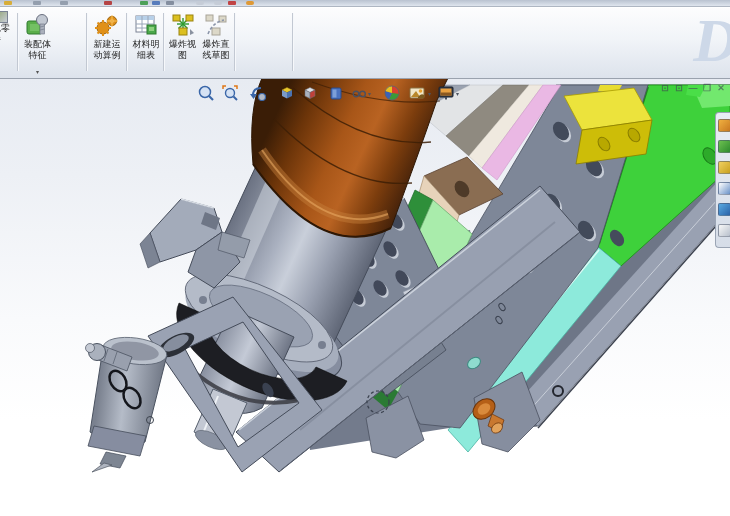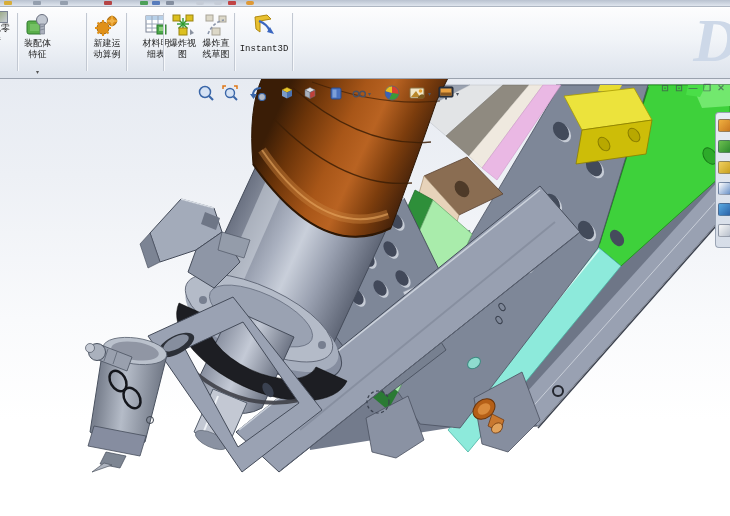--- a/index.html
+++ b/index.html
@@ -12,21 +12,21 @@
   #topstrip .frag{position:absolute;top:1px;width:8px;height:4px;border-radius:1px;opacity:.9;}
 
   
   #toolbar{position:absolute;left:0;top:7px;width:730px;height:71px;z-index:5;
            background:linear-gradient(180deg,#fdfdfe 0%,#f1f4f8 45%,#dde3ec 100%);
            border-bottom:1px solid #9aa2ae;box-shadow:0 1px 0 #ffffff inset;}
   #watermark{position:absolute;right:-8px;top:2px;font-family:"Liberation Serif",serif;
              font-style:italic;font-weight:bold;font-size:62px;color:#cdd8e8;z-index:0;line-height:1;}
   .tb-btn{position:absolute;top:2px;height:66px;text-align:center;z-index:2;cursor:default;}
   .tb-icon{position:relative;margin:3px auto 0;width:26px;height:26px;}
-  .tb-label{margin-top:1px;font-size:9px;line-height:10.5px;color:#1c1c1c;white-space:nowrap;font-family:Liberation Mono, monospace;}
+  .tb-label{margin-top:1px;font-size:9px;line-height:10.5px;color:#1c1c1c;white-space:nowrap;}
   .tb-caret{position:absolute;bottom:0;left:0;right:0;font-size:6px;color:#555;line-height:6px;}
   .tb-sep{position:absolute;top:6px;width:1px;height:58px;background:#c2c8d2;border-right:1px solid #f6f8fb;z-index:2;}
   #cutbtn{position:absolute;left:0;top:2px;width:16px;height:66px;overflow:hidden;z-index:2;}
   #cutbtn .vchars{position:absolute;left:-8px;top:14px;font-size:9px;line-height:11px;
                   width:18px;color:#1c1c1c;word-break:break-all;}
   #cutbtn .icofrag{position:absolute;left:-8px;top:2px;width:14px;height:10px;
                    background:linear-gradient(135deg,#8ca06a,#c8cdd6);border:1px solid #7a8292;}
 
   
   #viewport{position:absolute;left:0;top:78px;width:730px;height:438px;
@@ -117,21 +117,21 @@
             </g>
           </svg>
     </div>
     <div class="tb-label">
       <div>新建运</div>
           <div>动算例</div>
     </div>
   </div>
   <div class="tb-sep" style="left:126px"></div>
 
-  <div class="tb-btn" style="left:139px;width:34px">
+  <div class="tb-btn" style="left:129px;width:34px">
     <div class="tb-icon">
       <svg width="26" height="26">
             <rect x="3" y="4" width="18" height="16" fill="#ffffff" stroke="#7a8294"></rect>
       <rect x="3" y="4" width="18" height="4" fill="#b8d0e8"></rect>
       <g stroke="#9aa6b8" stroke-width="1">
               <line x1="3" y1="12" x2="21" y2="12"></line>
               <line x1="3" y1="16" x2="21" y2="16"></line>
               <line x1="9" y1="4" x2="9" y2="20"></line>
               <line x1="15" y1="4" x2="15" y2="20"></line>
             </g>
@@ -180,32 +180,20 @@
       <path d="M20,17 L24,21 L20,23 Z" fill="#8a92a0"></path>
           </svg>
     </div>
     <div class="tb-label">
       <div>爆炸视</div>
           <div>图</div>
     </div>
   </div>
   <div class="tb-sep" style="left:234px"></div>
 
-  <div class="tb-btn" style="left:237px;width:54px">
-    <div class="tb-icon">
-      <svg width="26" height="26">
-            <polygon points="4,5 16,3 20,7 9,9 9,20 5,17" fill="#e8c030" stroke="#b08810"></polygon>
-      <path d="M8,9 Q16,12 19,19" fill="none" stroke="#3a66c0" stroke-width="2.2"></path>
-      <polygon points="16,20 23,22 19,15" fill="#3a66c0"></polygon>
-          </svg>
-    </div>
-    <div class="tb-label" style="margin-top:6px">
-      <div>Instant3D</div>
-    </div>
-  </div>
   <div class="tb-sep" style="left:292px"></div>
 </div>
 
 <div id="viewport">
 
   <svg id="modelsvg" width="730" height="438" viewBox="0 78 730 438">
     <defs>
       <linearGradient id="copperGrad" gradientUnits="userSpaceOnUse" x1="253" y1="164" x2="391" y2="228">
         <stop offset="0" stop-color="#3a1d06"></stop>
             <stop offset=".18" stop-color="#6b3409"></stop>

